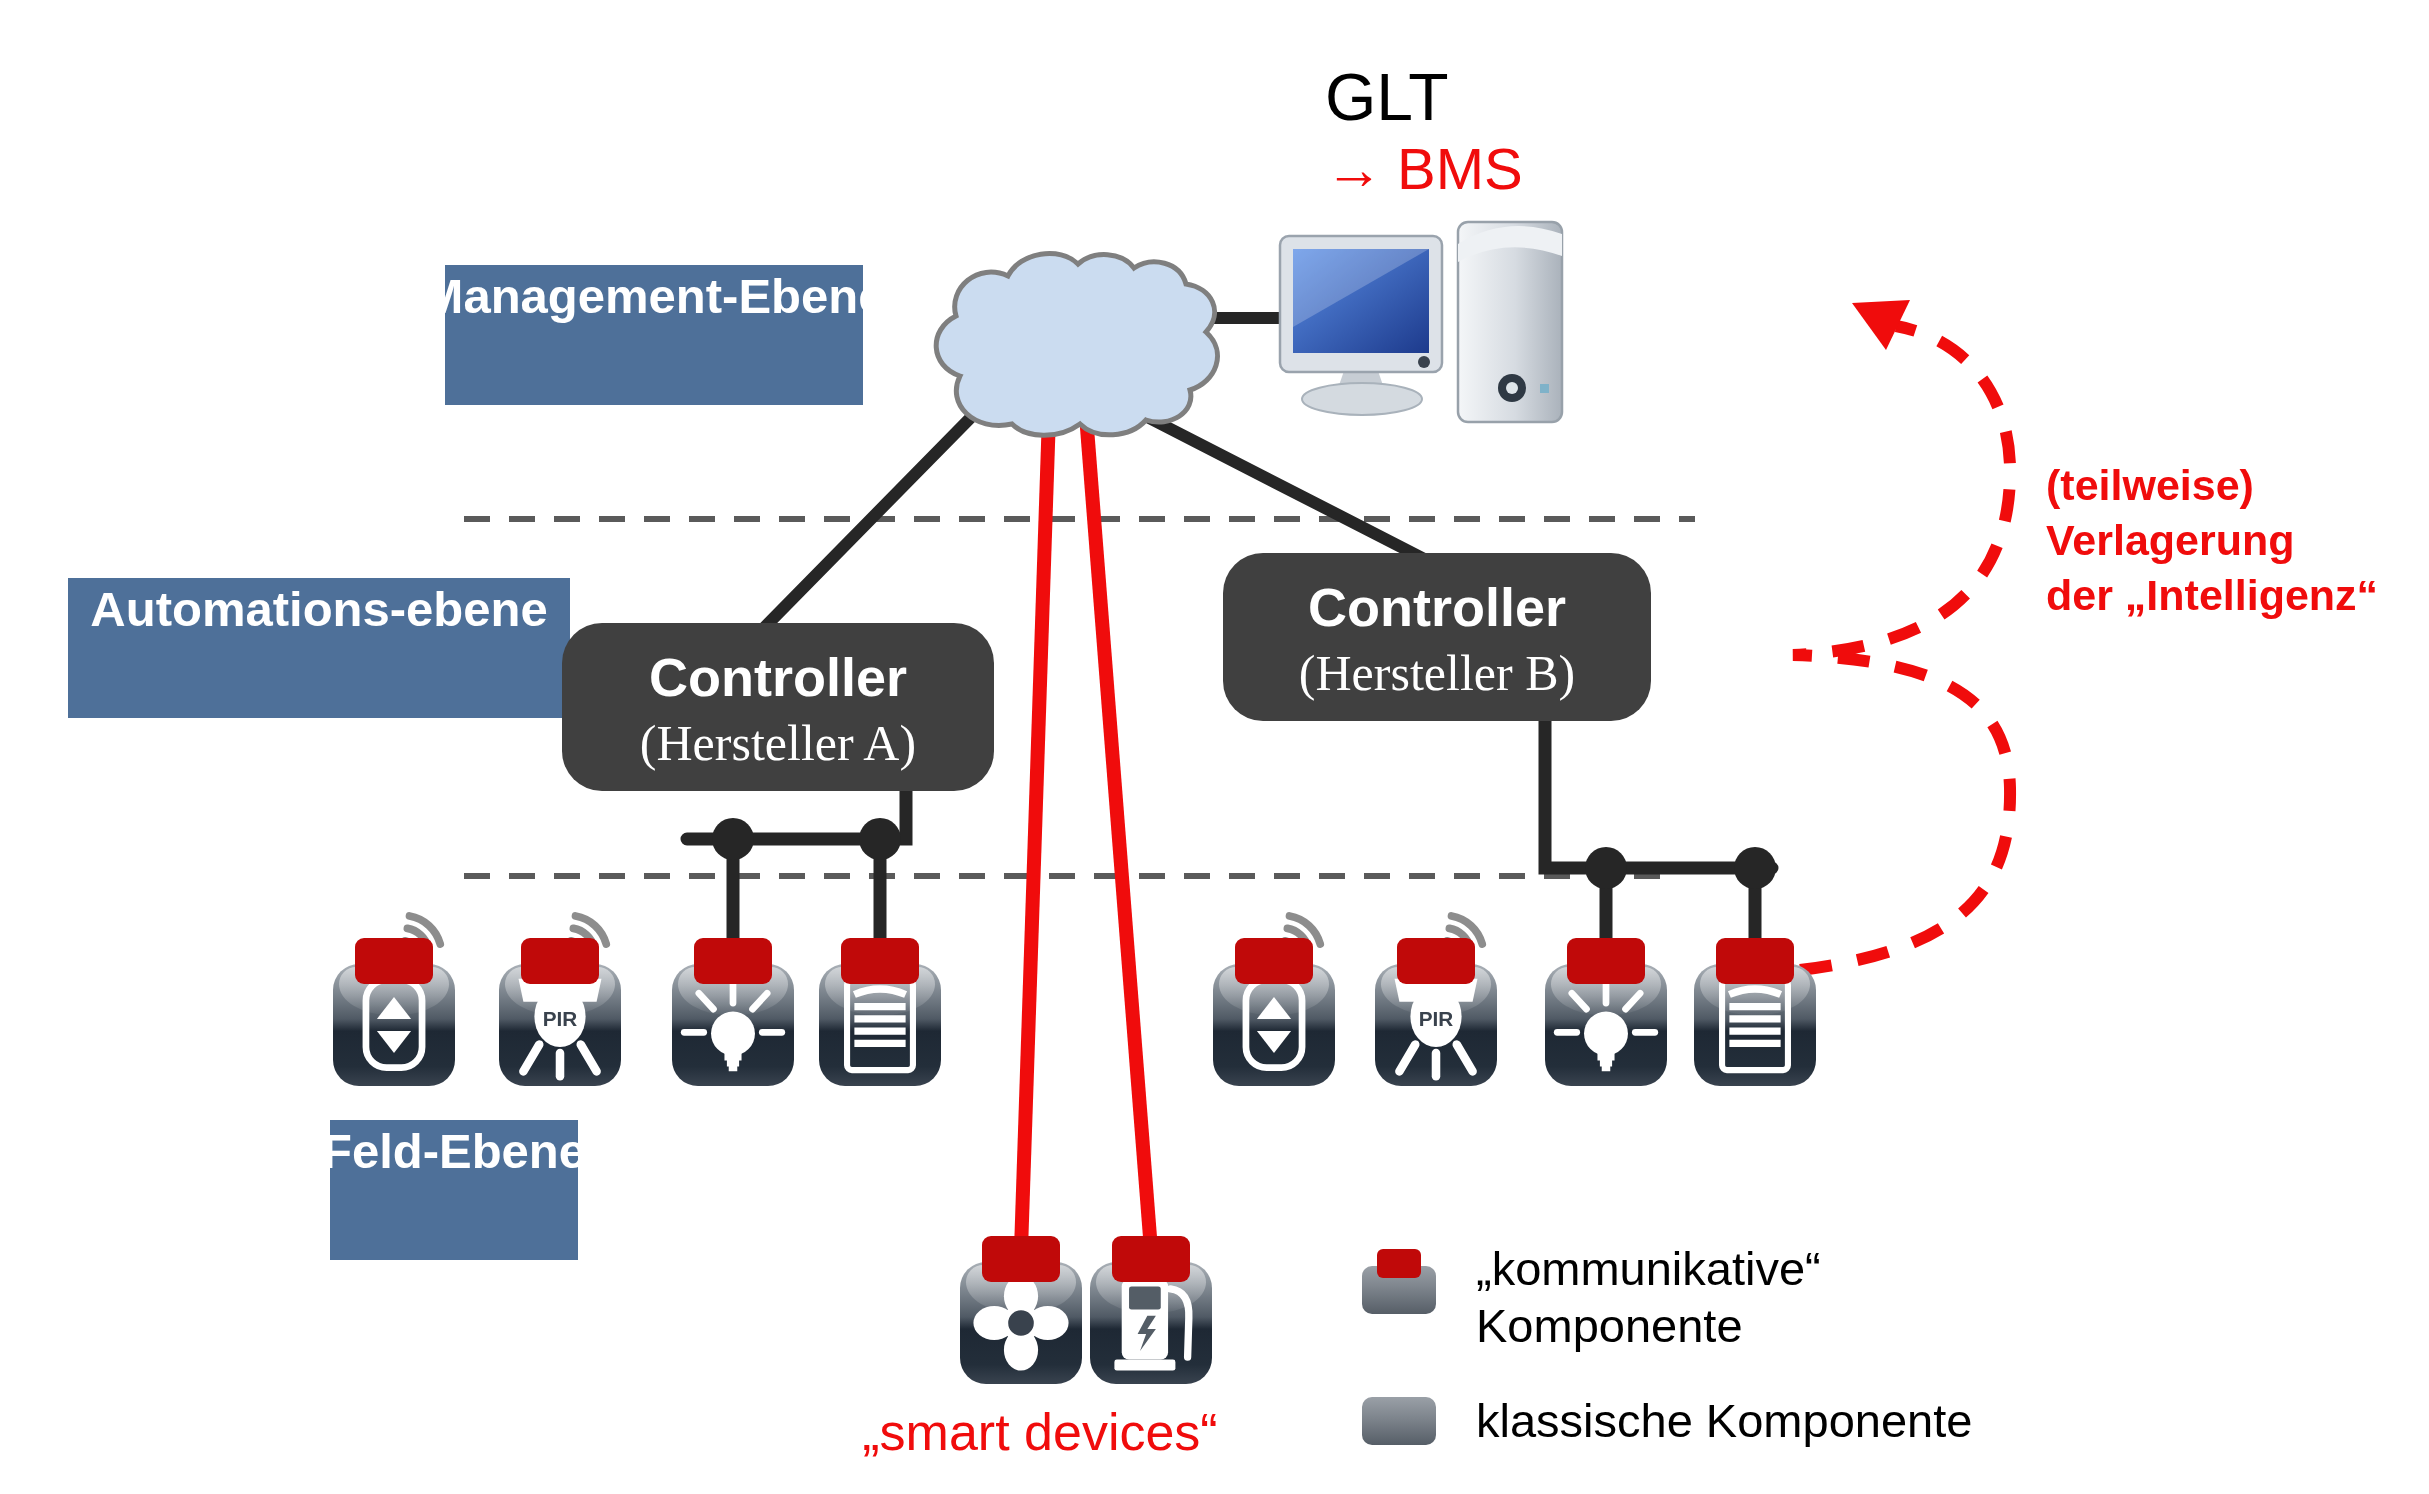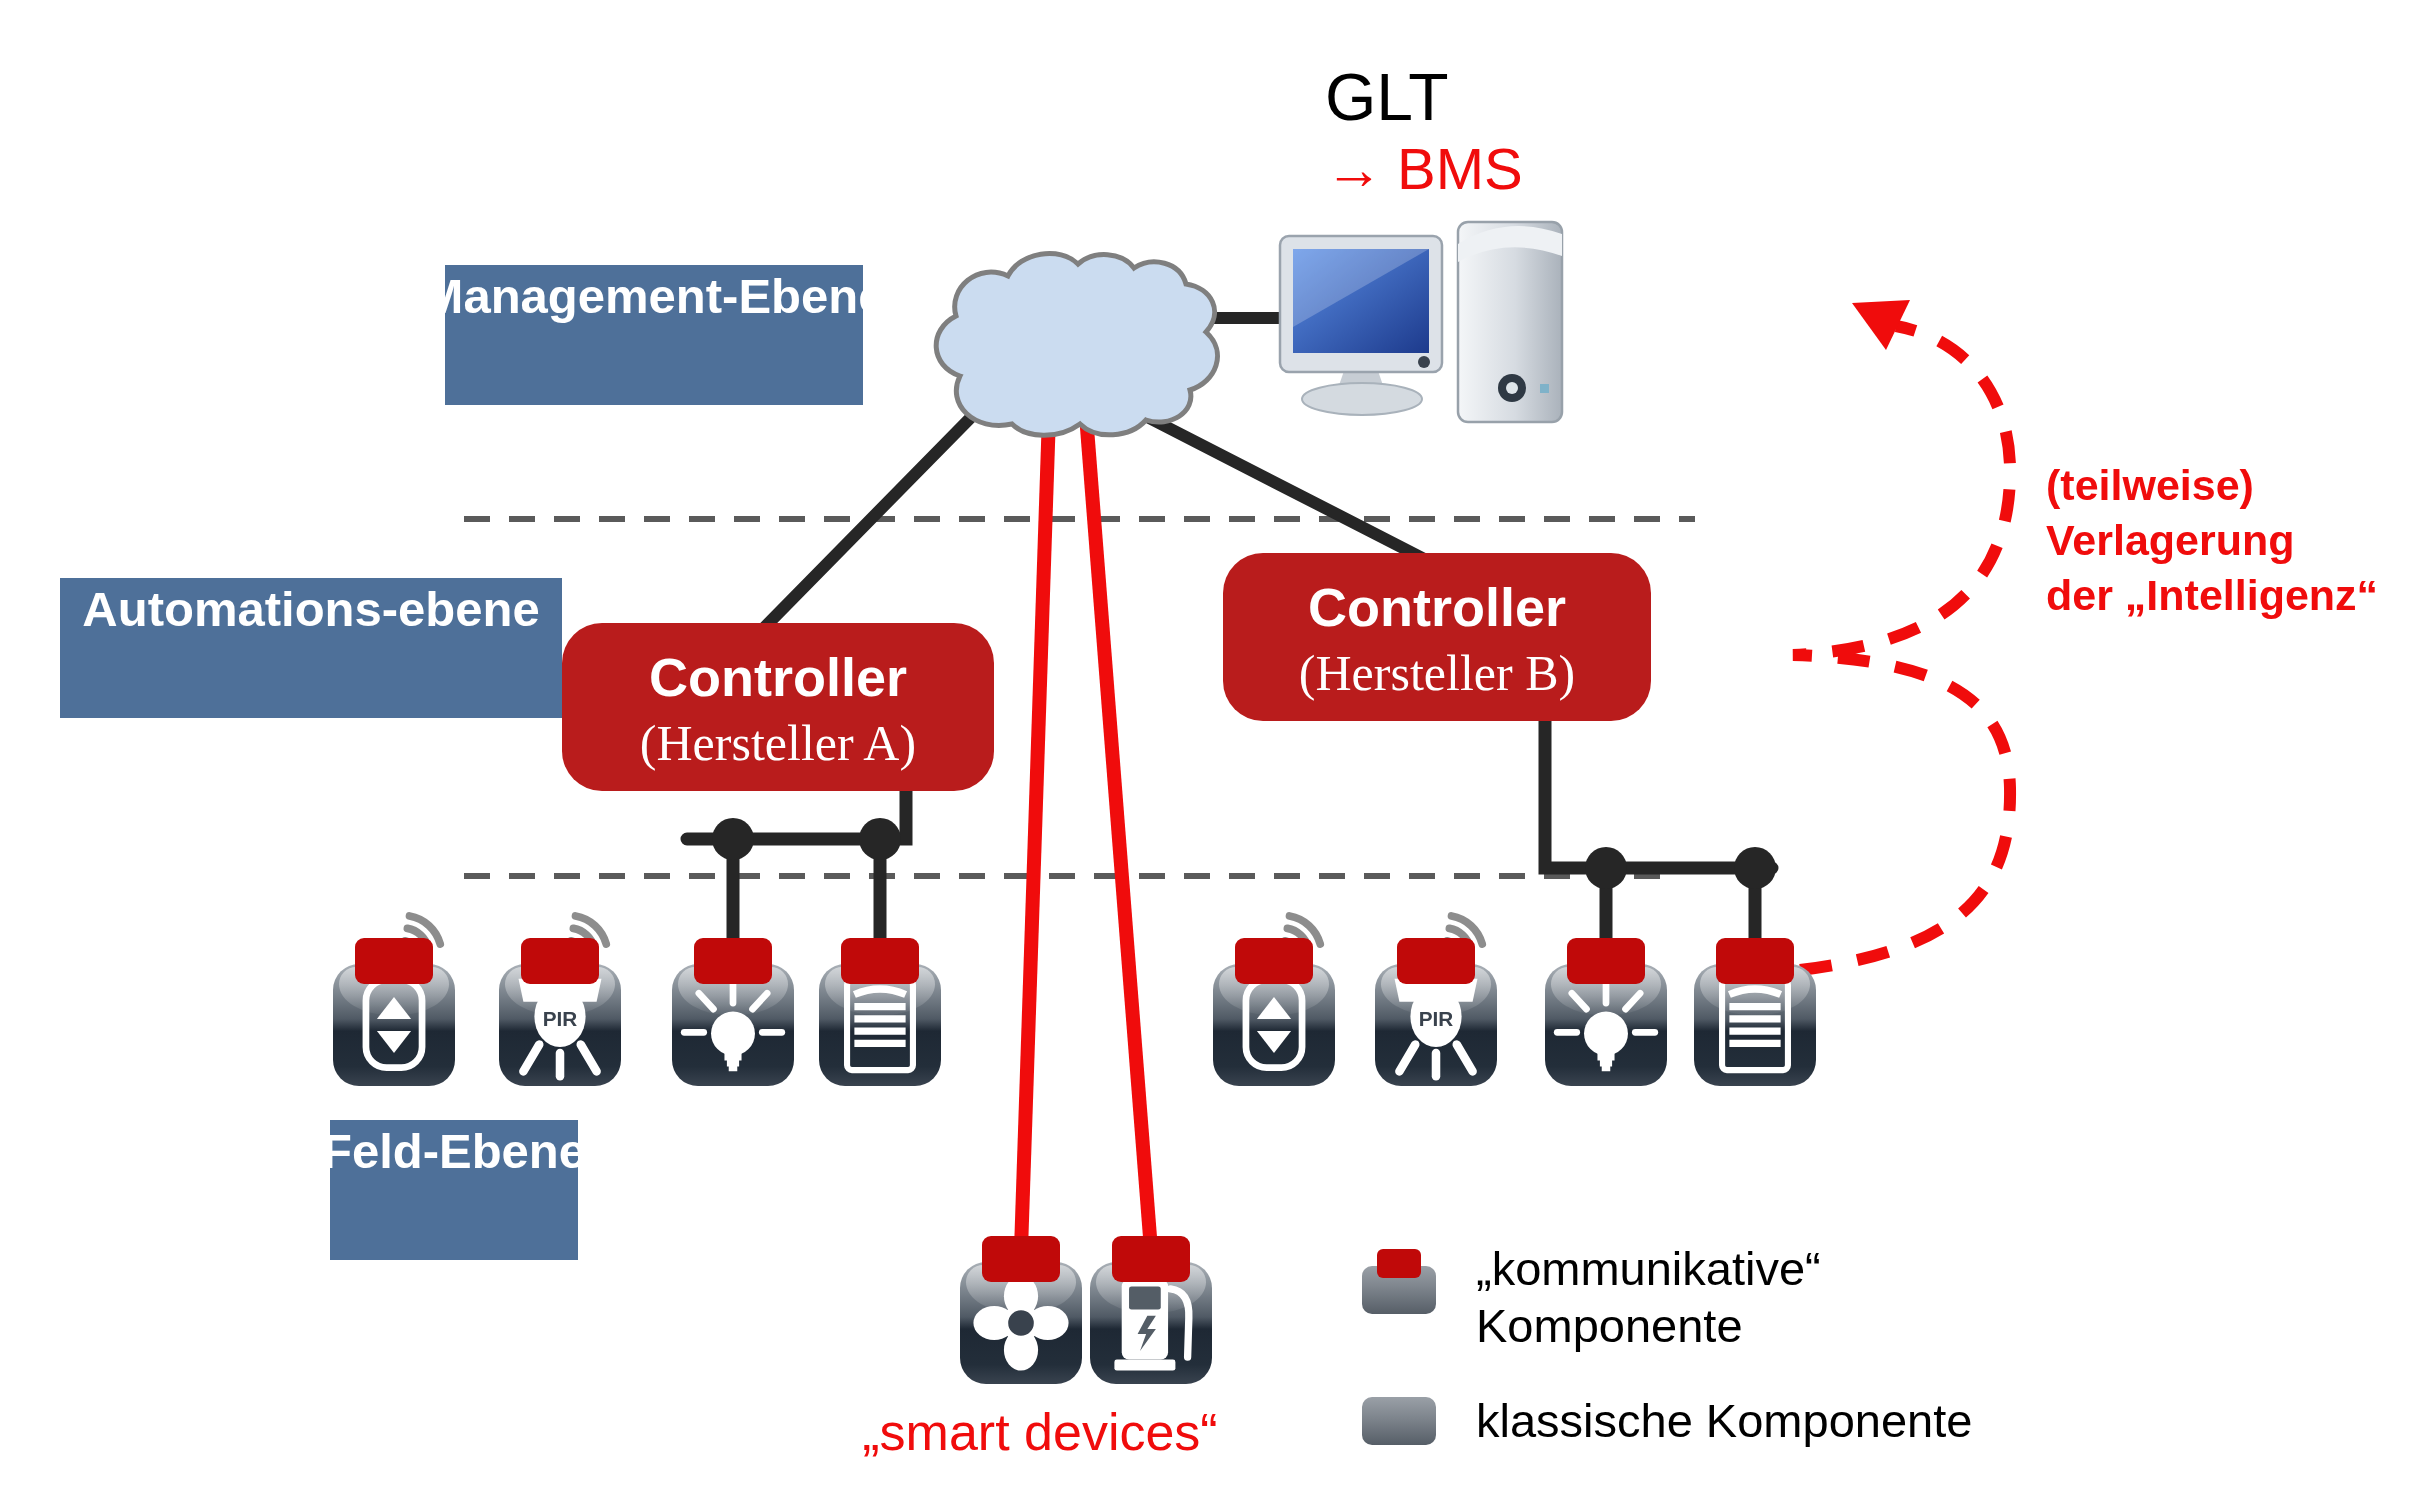--- a/index.html
+++ b/index.html
@@ -5,21 +5,21 @@
   html,body{margin:0;padding:0;background:#fff;}
   .stage{position:relative;width:2429px;height:1494px;background:#fff;overflow:hidden;
          font-family:"Liberation Sans",sans-serif;}
   .stage > svg.overlay{position:absolute;left:0;top:0;}
 
   
   .lvl{position:absolute;background:#4E7099;color:#fff;font-weight:bold;font-size:49px;
        line-height:63px;text-align:center;display:flex;flex-direction:row;justify-content:center;}
 
   
-  .ctrl{position:absolute;background:#b91c1c;color:#fff;border-radius:40px;text-align:center;
+  .ctrl{position:absolute;background:#404040;color:#fff;border-radius:40px;text-align:center;
         display:flex;flex-direction:column;justify-content:center;}
   .ctrl .t1{font-size:54px;font-weight:bold;line-height:72px;}
   .ctrl .t2{font-size:50px;line-height:60px;font-family:Liberation Serif, serif;}
 
   
   .glt{position:absolute;left:1325px;top:62px;font-size:66px;line-height:70px;color:#000;}
   .bms{position:absolute;left:1325px;top:134px;font-size:58px;line-height:70px;color:#F00C0C;}
   .bms .arr{font-weight:bold;margin-right:14px;}
 
   
@@ -185,21 +185,21 @@
       <path d="M1800 970 C1962 950 2012 888 2010 788 C2008 704 1950 660 1793 655
                C1962 647 2012 564 2010 466 C2008 390 1962 338 1896 326" fill="none" stroke="#F00C0C" stroke-width="12" stroke-dasharray="32 26"></path>
       <polygon points="1852,303 1886,350 1910,300" fill="#F00C0C"></polygon>
     </g>
   </svg>
 
   <div class="lvl" style="left:445px;top:265px;width:418px;height:140px">
     <span>Management-</span>
     <span>Ebene</span>
   </div>
-  <div class="lvl" style="left:60px;top:578px;width:502px;height:140px">
+  <div class="lvl" style="left:68px;top:578px;width:502px;height:140px">
     <span>Automations-</span>
     <span>ebene</span>
   </div>
   <div class="lvl" style="left:330px;top:1120px;width:248px;height:140px">
     <span>Feld-</span>
     <span>Ebene</span>
   </div>
 
   <div class="glt">GLT</div>
   <div class="bms">

